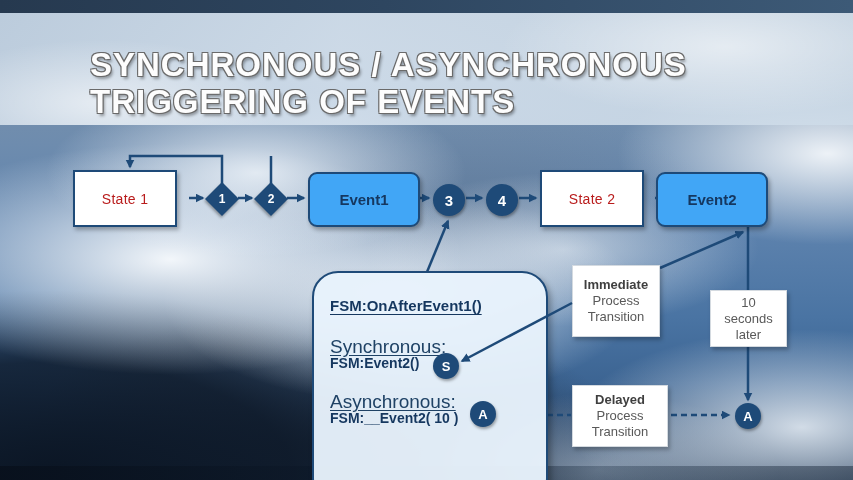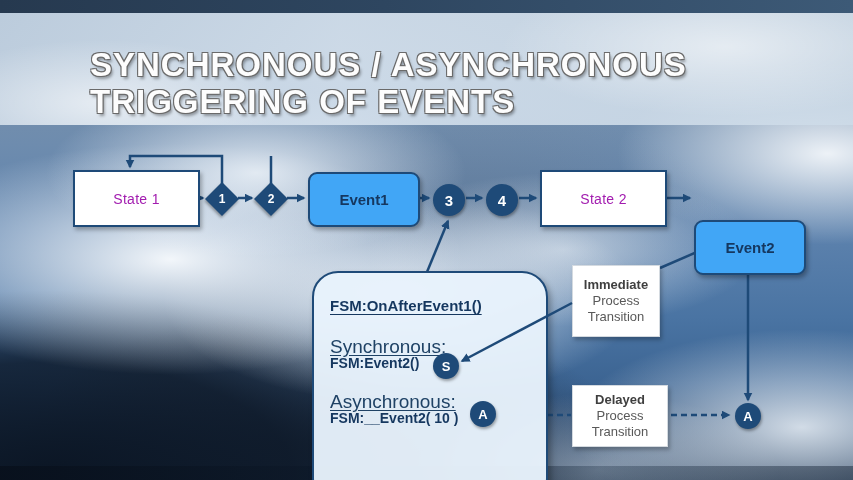--- a/index.html
+++ b/index.html
@@ -34,23 +34,23 @@
     line-height:37px;letter-spacing:1px;color:#fdfdfd;
     text-shadow:1px 1px 0 #6a6a6a,-1px 1px 0 #6a6a6a,1px -1px 0 #6a6a6a,-1px -1px 0 #6a6a6a,2px 3px 3px rgba(0,0,0,.35);}
   .title span{display:block;}
 
   
   svg.lines{position:absolute;left:0;top:0;z-index:2;}
   svg.lines-over{position:absolute;left:0;top:0;z-index:4;}
 
   
   .shape{position:absolute;z-index:3;box-sizing:border-box;}
-  .state-box{width:127px;height:57px;background:#fff;border:2px solid #1e4a78;
+  .state-box{width:104px;height:57px;background:#fff;border:2px solid #1e4a78;
     display:flex;align-items:center;justify-content:center;
-    font-size:14px;color:#a21caf;letter-spacing:.3px;box-shadow:2px 3px 4px rgba(0,0,0,.28);}
+    font-size:14px;color:#b91c1c;letter-spacing:.3px;box-shadow:2px 3px 4px rgba(0,0,0,.28);}
   .event-box{width:112px;height:55px;background:#41a6f6;border:2px solid #1e4a78;border-radius:9px;
     display:flex;align-items:center;justify-content:center;
     font-size:15px;font-weight:bold;color:#15375f;box-shadow:2px 3px 4px rgba(0,0,0,.3);}
   .diamond-wrap{width:34px;height:34px;display:flex;align-items:center;justify-content:center;}
   .diamond-wrap::before{content:"";position:absolute;inset:5px;background:#1e4a78;
     transform:rotate(45deg);box-shadow:1px 2px 3px rgba(0,0,0,.35);}
   .diamond-wrap span{position:relative;color:#fff;font-weight:bold;font-size:12px;}
   .circle-step{width:32px;height:32px;border-radius:50%;background:#1e4a78;
     display:flex;align-items:center;justify-content:center;color:#fff;font-weight:bold;font-size:15px;
     box-shadow:1px 2px 3px rgba(0,0,0,.35);}
@@ -125,21 +125,21 @@
   </div>
   <div class="shape circle-step" style="left:433px;top:184px;">
     <span>3</span>
   </div>
   <div class="shape circle-step" style="left:486px;top:184px;">
     <span>4</span>
   </div>
   <div class="shape state-box" style="left:540px;top:170px;">
     <span>State 2</span>
   </div>
-  <div class="shape event-box" style="left:694px;top:172px;margin-top:48px;">
+  <div class="shape event-box" style="left:656px;top:172px;">
     <span>Event2</span>
   </div>
 
   <div class="shape panel">
     <span class="p-title">FSM:OnAfterEvent1()</span>
     <span class="p-label p-sync-label">Synchronous:</span>
     <span class="p-code p-sync-code">FSM:Event2()</span>
     <span class="p-label p-async-label">Asynchronous:</span>
     <span class="p-code p-async-code">FSM:__Event2( 10 )</span>
   </div>
@@ -148,20 +148,25 @@
   </div>
   <div class="shape badge" style="left:470px;top:401px;">
     <span>A</span>
   </div>
 
   <div class="shape note" style="left:572px;top:265px;width:88px;height:72px;">
     <span class="b">Immediate</span>
     <span>Process</span>
     <span>Transition</span>
   </div>
+  <div class="shape note" style="left:710px;top:290px;width:77px;height:57px;">
+    <span>10</span>
+    <span>seconds</span>
+    <span>later</span>
+  </div>
   <div class="shape note" style="left:572px;top:385px;width:96px;height:62px;">
     <span class="b">Delayed</span>
     <span>Process</span>
     <span>Transition</span>
   </div>
   <div class="shape badge" style="left:735px;top:403px;">
     <span>A</span>
   </div>
 
   <svg class="lines-over" width="853" height="480">

